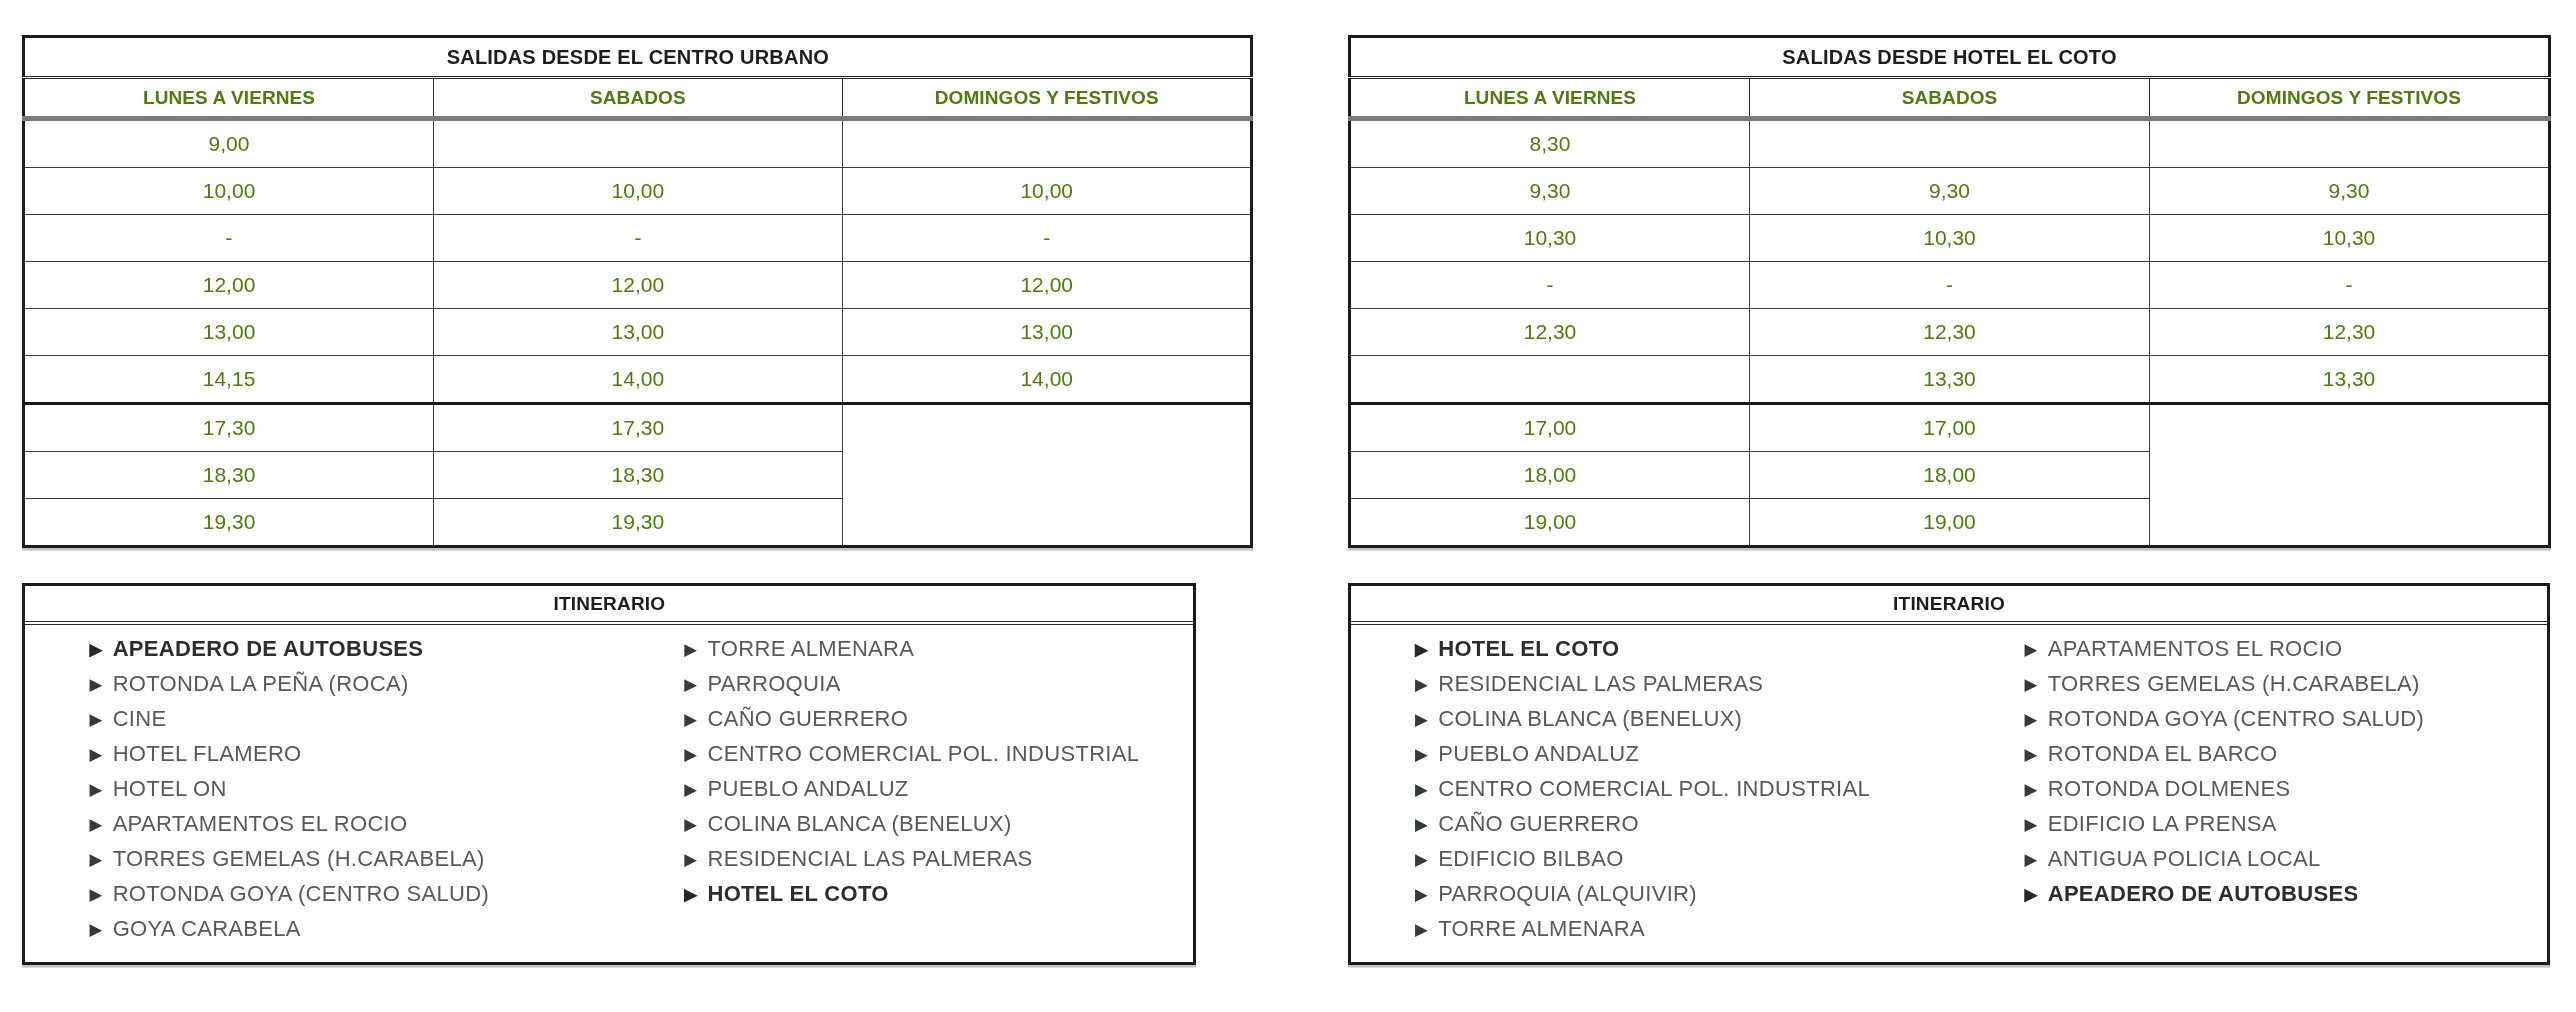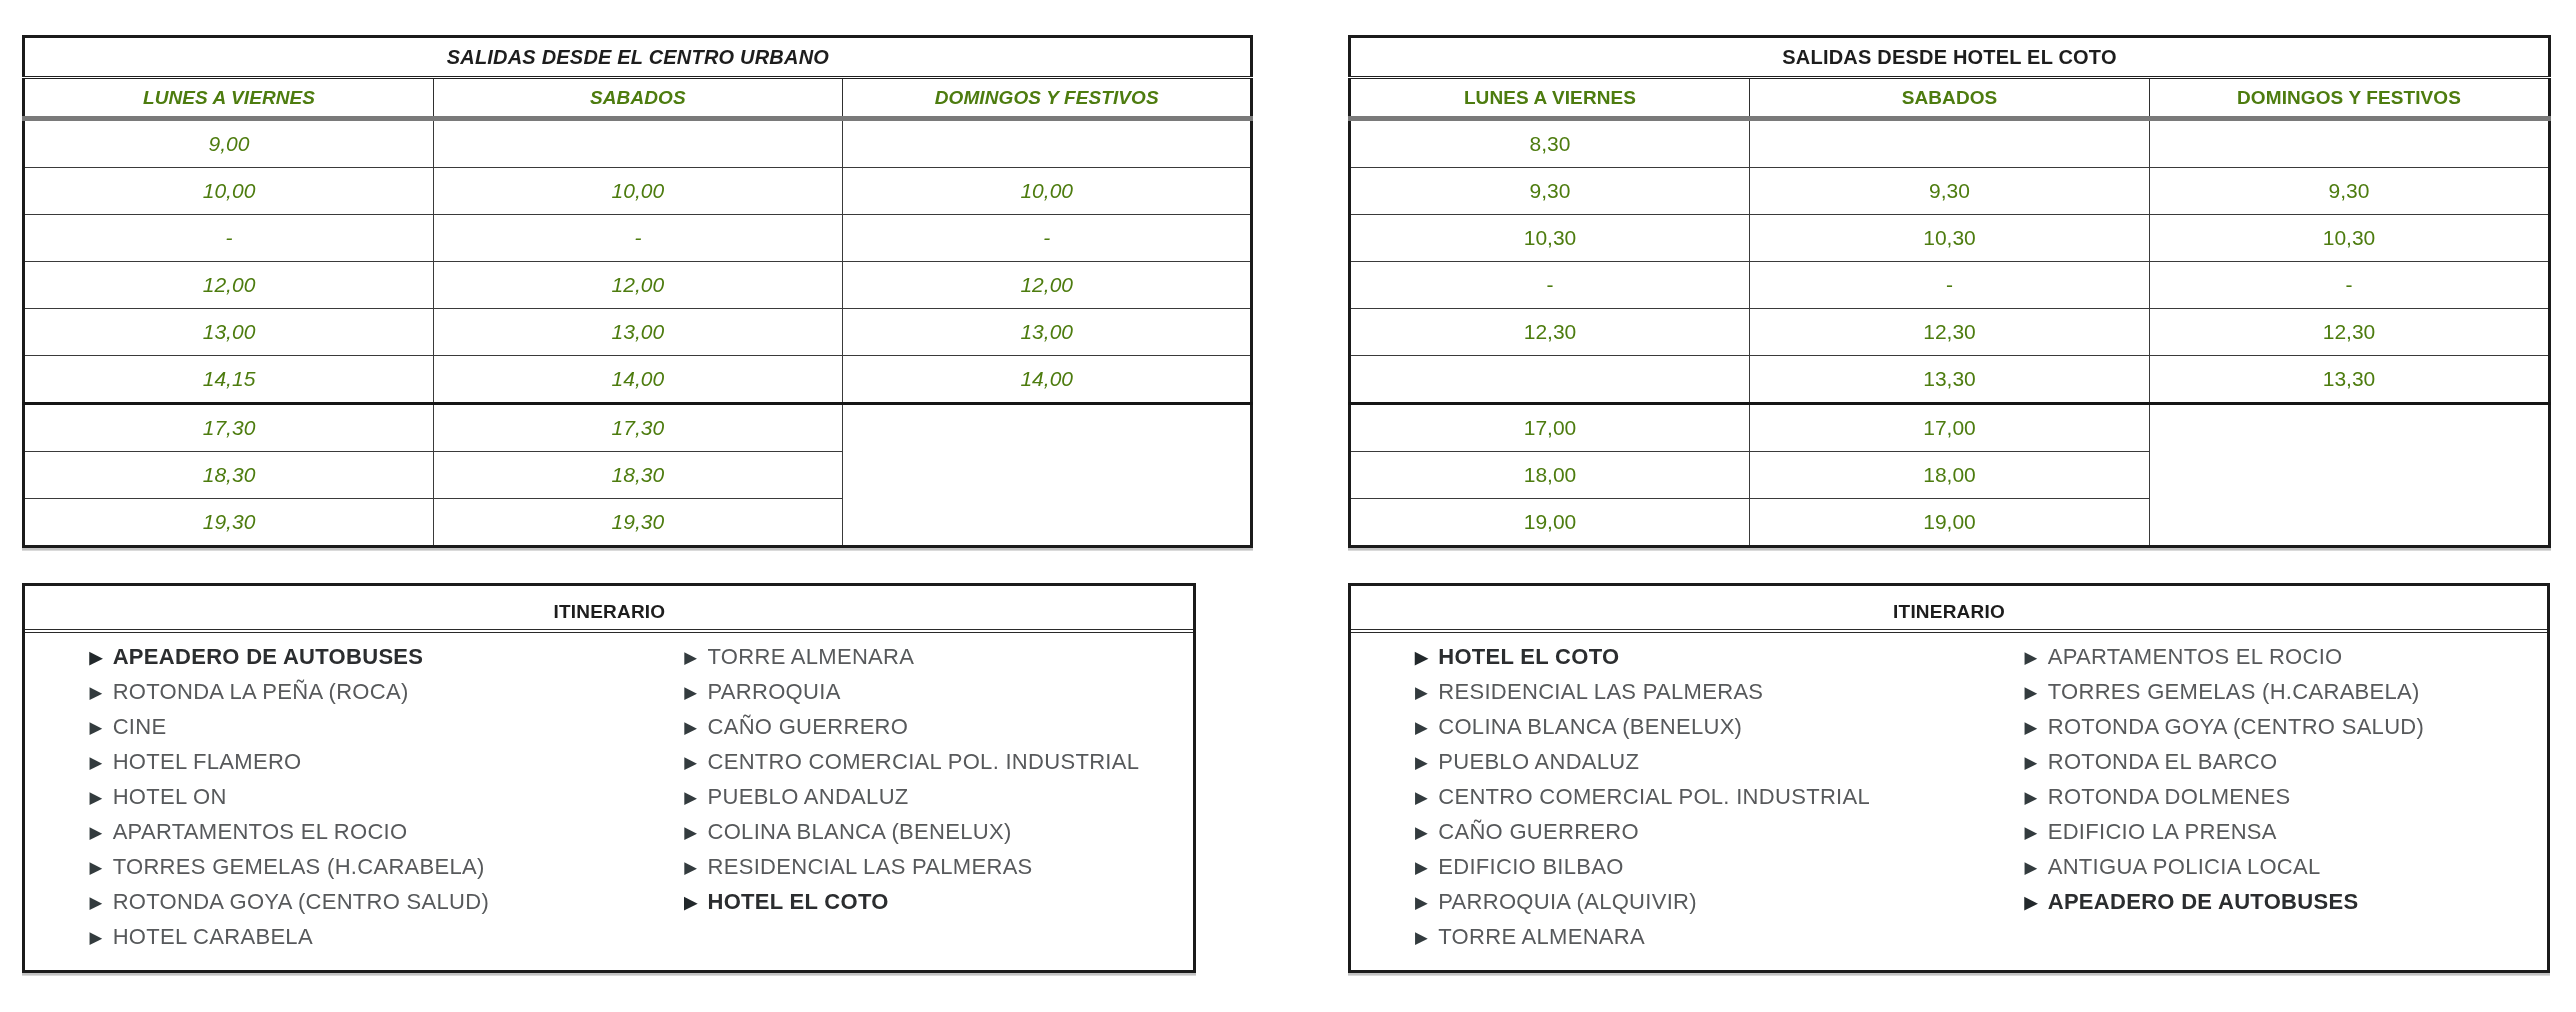--- a/index.html
+++ b/index.html
@@ -34,41 +34,41 @@
   .timetable td.merged{border-bottom:none;}
   
   .itin{
     border:3.2px solid #1b1b1b;
     box-shadow:0 2.6px 0 rgba(120,120,120,.45);
     background:#fff;
   }
   .itin-title{
     height:35px;line-height:35px;text-align:center;
     border-bottom:4.5px double #2a2a2a;
-    font-size:19px;font-weight:bold;color:#1d1d1d;letter-spacing:0.2px;margin-top:8px;
+    font-size:19px;font-weight:bold;color:#1d1d1d;letter-spacing:0.2px;
   }
   .itin-body{display:flex;padding:10.2px 0 11.5px 24px;}
   .itin-col{display:flex;flex-direction:column;}
   .itin-col.c1{width:52%;}
   .itin-col.c2{width:48%;}
   .itin-item{
     height:35px;line-height:28px;white-space:nowrap;
     font-size:22px;color:#57595b;letter-spacing:0.3px;margin-left:40px;
   }
   .itin-item .arrow{
     display:inline-block;font-size:16.6px;color:#333b3e;
     margin-right:10.2px;transform:translateY(-1.3px);
   }
   .itin-item.bold{font-weight:bold;color:#2b2d2f;}
   .itin-item.bold .arrow{color:#22282b;}
 </style>
 </head>
 <body>
 
-<div class="panel timetable" style="left:22.4px;top:35px;width:1231px;font-style:italic;">
+<div class="panel timetable" style="left:22.4px;top:35px;width:1231px;">
   <table>
     <thead>
       <tr class="title-row">
         <th colspan="3">SALIDAS DESDE EL CENTRO URBANO</th>
       </tr>
       <tr class="head-row">
         <th>LUNES A VIERNES</th>
         <th>SABADOS</th>
         <th>DOMINGOS Y FESTIVOS</th>
       </tr>
@@ -186,21 +186,21 @@
   <div class="itin-body">
     <div class="itin-col c1">
       <div class="itin-item bold"><span class="arrow">▶</span><span>APEADERO DE AUTOBUSES</span></div>
       <div class="itin-item"><span class="arrow">▶</span><span>ROTONDA LA PEÑA (ROCA)</span></div>
       <div class="itin-item"><span class="arrow">▶</span><span>CINE</span></div>
       <div class="itin-item"><span class="arrow">▶</span><span>HOTEL FLAMERO</span></div>
       <div class="itin-item"><span class="arrow">▶</span><span>HOTEL ON</span></div>
       <div class="itin-item"><span class="arrow">▶</span><span>APARTAMENTOS EL ROCIO</span></div>
       <div class="itin-item"><span class="arrow">▶</span><span>TORRES GEMELAS (H.CARABELA)</span></div>
       <div class="itin-item"><span class="arrow">▶</span><span>ROTONDA GOYA (CENTRO SALUD)</span></div>
-      <div class="itin-item"><span class="arrow">▶</span><span>HOTEL CARABELA</span></div>
+      <div class="itin-item"><span class="arrow">▶</span><span>GOYA CARABELA</span></div>
     </div>
     <div class="itin-col c2">
       <div class="itin-item"><span class="arrow">▶</span><span>TORRE ALMENARA</span></div>
       <div class="itin-item"><span class="arrow">▶</span><span>PARROQUIA</span></div>
       <div class="itin-item"><span class="arrow">▶</span><span>CAÑO GUERRERO</span></div>
       <div class="itin-item"><span class="arrow">▶</span><span>CENTRO COMERCIAL POL. INDUSTRIAL</span></div>
       <div class="itin-item"><span class="arrow">▶</span><span>PUEBLO ANDALUZ</span></div>
       <div class="itin-item"><span class="arrow">▶</span><span>COLINA BLANCA (BENELUX)</span></div>
       <div class="itin-item"><span class="arrow">▶</span><span>RESIDENCIAL LAS PALMERAS</span></div>
       <div class="itin-item bold"><span class="arrow">▶</span><span>HOTEL EL COTO</span></div>

